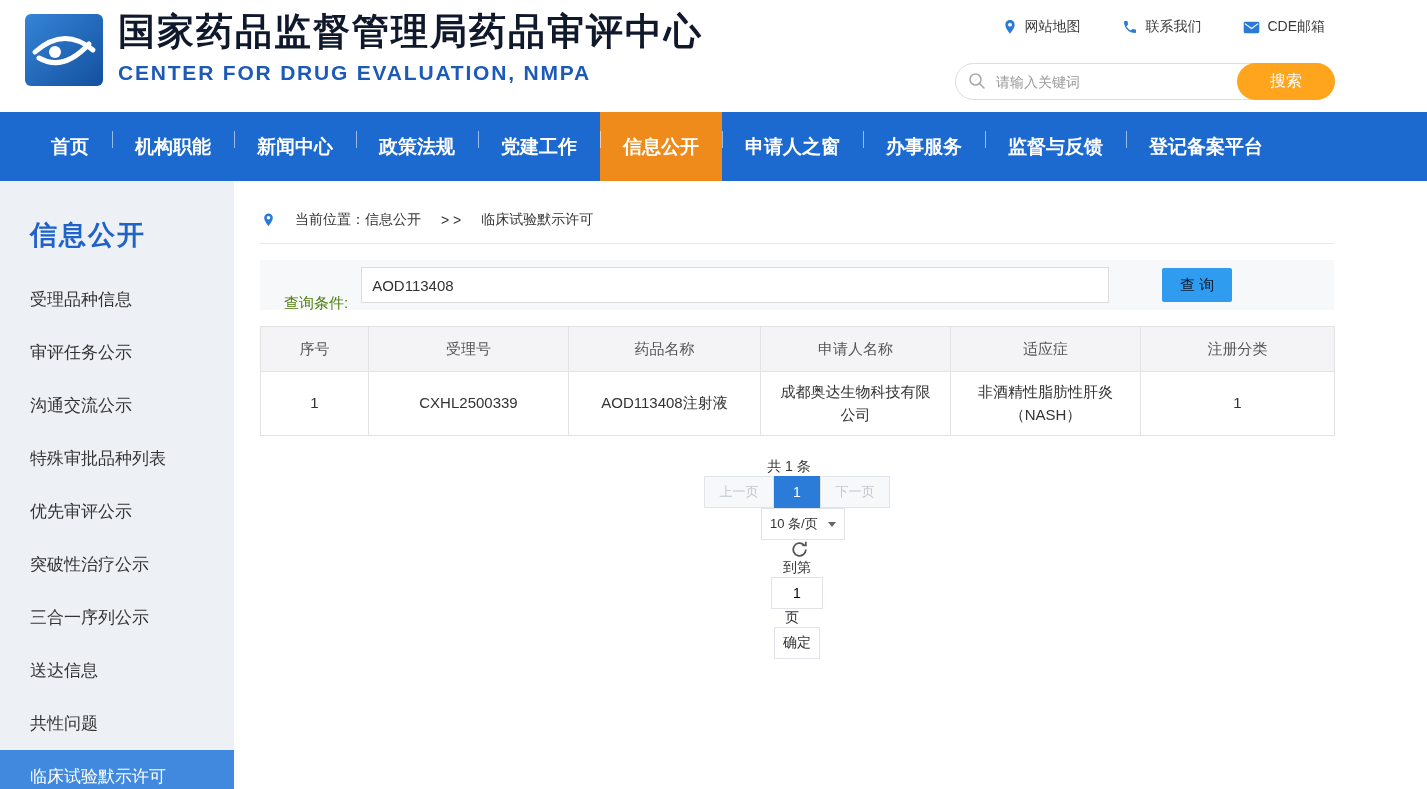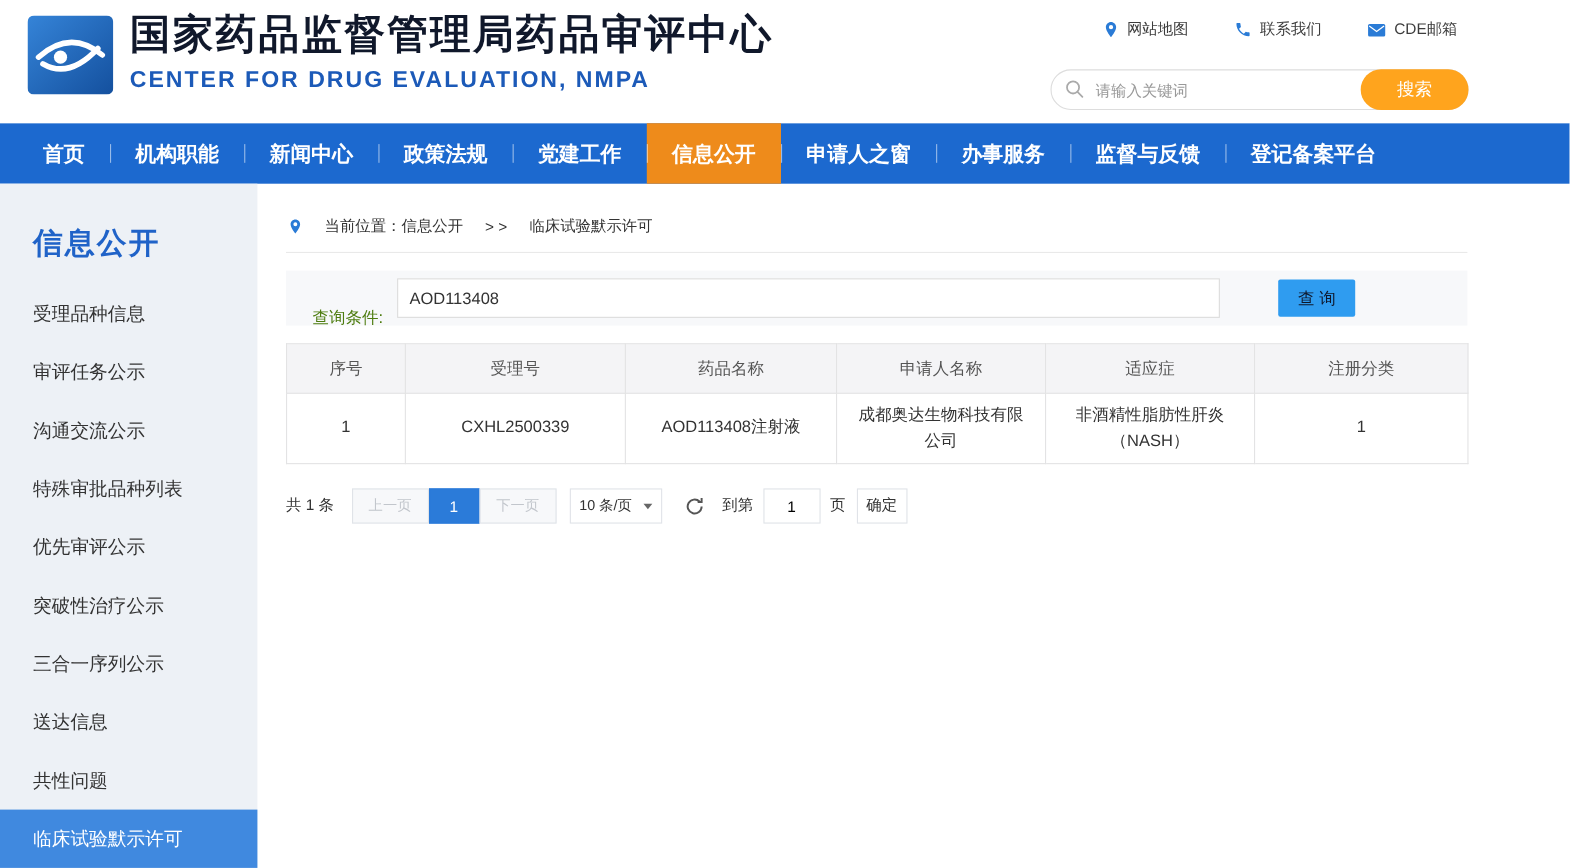--- a/index.html
+++ b/index.html
@@ -16,21 +16,21 @@
   .top-link { display:flex; align-items:center; gap:7px; font-size:14px; color:#3c3c3c; cursor:pointer; }
   .search-wrap { position:absolute; top:63px; right:92px; width:380px; height:37px; }
   .search-input { width:100%; height:100%; border:1px solid #ddd; border-radius:19px;
     padding:0 108px 0 40px; font-size:14px; color:#333; outline:none; }
   .search-input::placeholder { color:#999; }
   .search-icon { position:absolute; left:13px; top:9px; }
   .search-btn { position:absolute; right:0; top:0; width:98px; height:37px; border:none;
     border-radius:19px; background:#ffa41d; color:#fff; font-size:16px; cursor:pointer; }
 
   
-  .nav { height:55px; background:#1c69cf; display:flex; align-items:stretch; padding-left:16px; }
+  .nav { height:69px; background:#1c69cf; display:flex; align-items:stretch; padding-left:28px; }
   .nav-item { position:relative; display:flex; align-items:center; padding:0 23px;
     color:#fff; font-size:19px; font-weight:bold; cursor:pointer; white-space:nowrap; }
   .nav-item + .nav-item::before { content:""; position:absolute; left:0; top:19px;
     width:1px; height:17px; background:rgba(255,255,255,.55); }
   .nav-item.active { background:#ee8b1b; }
 
   
   .content { position:relative; height:622px; }
   .sidebar { position:absolute; left:0; top:0; width:234px; height:100%; background:#edf1f6; }
   .sidebar-title { margin:36px 0 20px 30px; font-size:27px; font-weight:bold; color:#2063c8; letter-spacing:2px; }
@@ -51,21 +51,21 @@
     color:#0f172a; font-size:15px; border-radius:2px; cursor:pointer; }
 
   
   table { margin-top:16px; width:1074px; border-collapse:collapse; table-layout:fixed; }
   th { height:45px; background:#f4f4f6; border:1px solid #e3e3e4; font-size:15px;
     font-weight:normal; color:#555; }
   td { height:64px; border:1px solid #e3e3e4; font-size:15px; color:#333;
     text-align:center; padding:6px 14px; line-height:1.5; }
 
   
-  .pagination { margin-top:22px; display:flex; align-items:center; font-size:14px; color:#333; }
+  .pagination { margin-top:22px; display:flex; align-items:center; font-size:14px; color:#333;flex-direction:column; }
   .pg-total { margin-right:16px; }
   .pg-group { display:flex; }
   .pg-btn { min-width:70px; height:32px; border:1px solid #e0e3e8; background:#f7f8fa;
     color:#c2c6cc; font-size:13px; display:flex; align-items:center; justify-content:center; cursor:pointer; }
   .pg-num { min-width:46px; height:32px; background:#2b7bd9; border:1px solid #2b7bd9; color:#fff;
     display:flex; align-items:center; justify-content:center; font-size:14px; cursor:pointer; }
   .pg-size { margin-left:12px; width:84px; height:32px; border:1px solid #e0e3e8; background:#fff;
     display:flex; align-items:center; justify-content:space-between; padding:0 8px; font-size:13px; cursor:pointer; }
   .caret { width:0; height:0; border-left:4px solid transparent; border-right:4px solid transparent;
     border-top:5px solid #666; }

